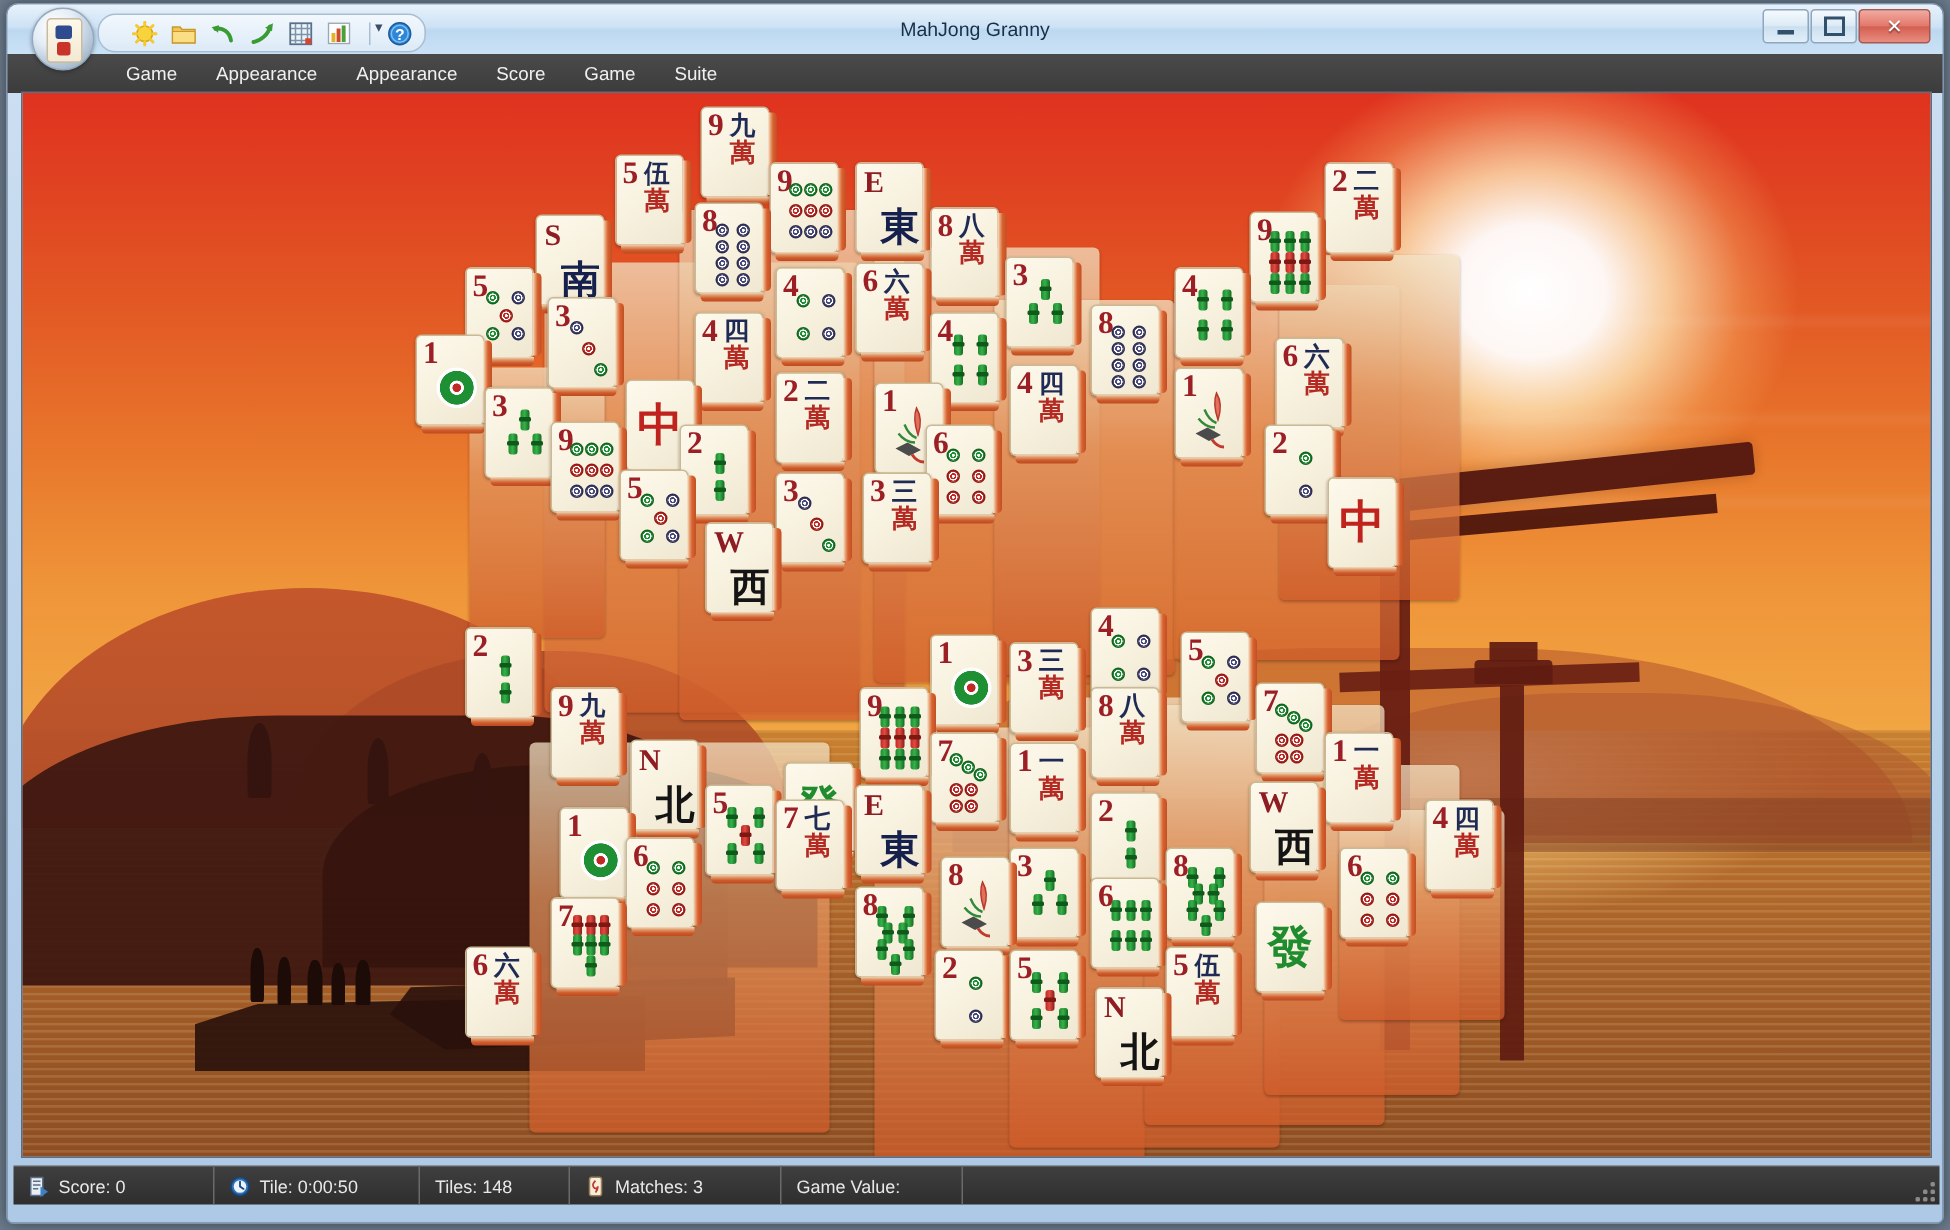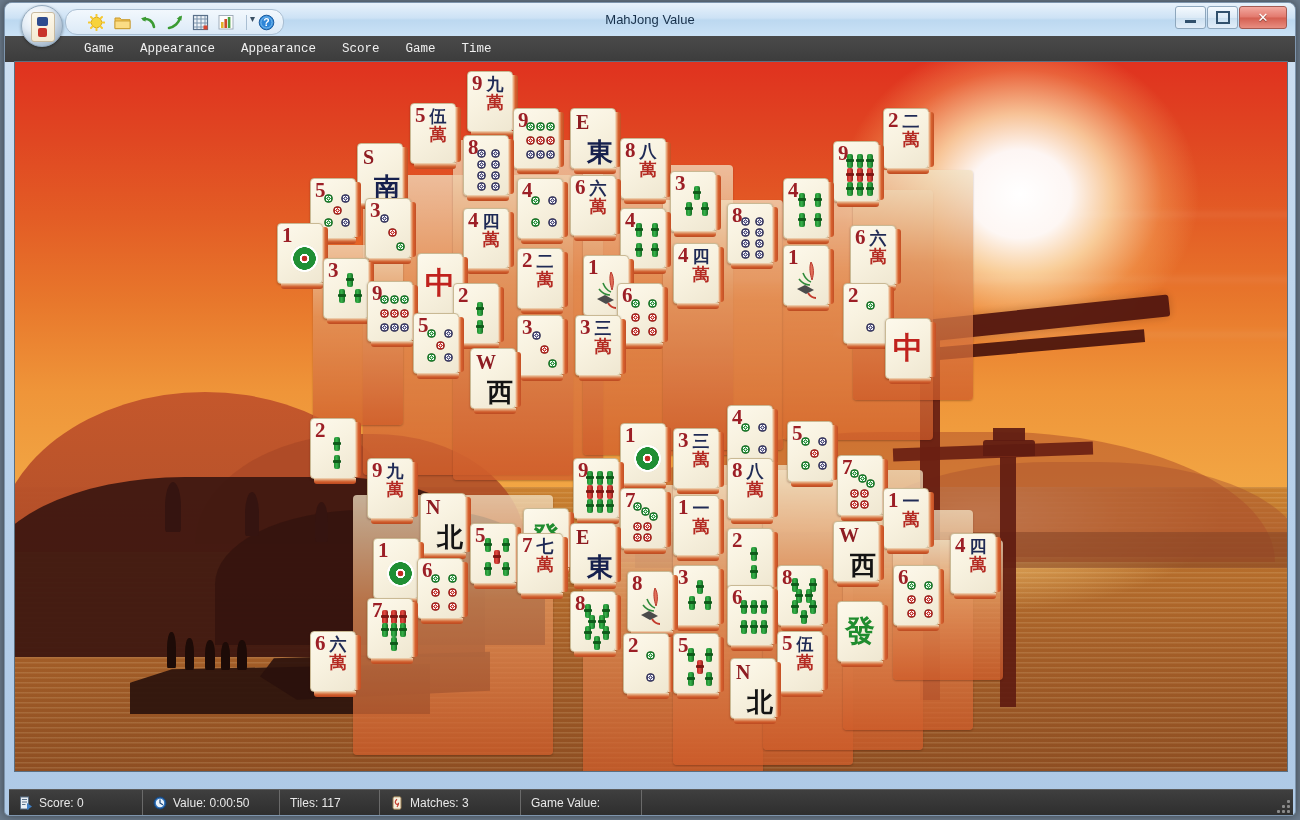--- a/index.html
+++ b/index.html
@@ -68,21 +68,21 @@
   .wbtn-min{width:11px;height:3px;background:#31506c;margin-top:7px;}
   .wbtn-max{width:10px;height:9px;border:2px solid #31506c;}
   .wbtn-x{color:#fff;font-size:13px;font-weight:bold;text-shadow:0 1px 1px rgba(0,0,0,.4);}
   
   .menubar{
     position:absolute;left:0;top:33px;width:100%;height:26px;
     background:linear-gradient(180deg,#4a4a4a 0%,#3c3c3c 100%);
     display:flex;align-items:center;padding-left:66px;box-sizing:border-box;
   }
   .menu-item{
-    color:#f0f0f0;font-size:12.5px;padding:4px 13px;cursor:default;font-family:Liberation Mono, monospace;
+    color:#f0f0f0;font-size:12.5px;padding:4px 13px;cursor:default;
   }
   
   .board{
     position:absolute;left:10px;top:59px;width:1272px;height:709px;
     overflow:hidden;background:#d8551f;
   }
   .sky{
     position:absolute;left:0;top:0;width:100%;height:62%;
     background:
       radial-gradient(ellipse 230px 200px at 79% 30%,rgba(255,255,255,1) 0%,rgba(255,255,255,.95) 22%,rgba(255,238,190,.75) 40%,rgba(255,200,120,.30) 62%,rgba(255,180,100,0) 78%),
@@ -239,21 +239,21 @@
   
   .flower{position:absolute;right:1px;bottom:2px;width:33px;height:44px;}
   
   .stack{
     position:absolute;border-radius:4px;
     background:linear-gradient(180deg,#f2e2c4 0%,#e2955f 40%,#cf5c2a 100%);
     box-shadow:0 1px 2px rgba(50,15,8,.4);
   }
   
   .statusbar{
-    position:absolute;left:4px;bottom:0;width:1284px;height:26px;
+    position:absolute;left:4px;bottom:12px;width:1284px;height:26px;
     background:linear-gradient(180deg,#3f3f3f 0%,#2e2e2e 100%);
     border-top:1px solid #5c5c5c;
     display:flex;align-items:stretch;box-sizing:border-box;
   }
   .sb-cell{
     display:flex;align-items:center;gap:6px;padding:0 10px;
     border-right:1px solid #6a6a6a;color:#e8e8e8;font-size:12px;white-space:nowrap;
   }
   .sb-icon{width:14px;height:14px;position:relative;flex:none;}
   .sb-grip{
@@ -264,21 +264,21 @@
     position:absolute;left:9px;top:58px;width:1274px;height:711px;
     border:1px solid #5a6f82;box-sizing:border-box;pointer-events:none;
   }
 </style>
 </head>
 <body>
 
 <div class="window">
 
   <div class="titlebar">
-    <div class="title-text">MahJong Value</div>
+    <div class="title-text">MahJong Granny</div>
 
     <div class="qat">
       <span class="qicon">
         <svg width="17" height="17" viewBox="0 0 17 17">
           <circle cx="8.5" cy="8.5" r="5.2" fill="#f7d33c" stroke="#d8a21b" stroke-width="1"></circle>
           <g stroke="#f5c930" stroke-width="2" stroke-linecap="round">
             <path d="M8.5 0.8v2.2M8.5 14v2.2M0.8 8.5h2.2M14 8.5h2.2M3 3l1.6 1.6M12.4 12.4L14 14M14 3l-1.6 1.6M4.6 12.4L3 14"></path>
           </g>
         </svg>
       </span>
@@ -344,21 +344,21 @@
         </div>
     </div>
   </div>
 
   <div class="menubar">
     <div class="menu-item">Game</div>
     <div class="menu-item">Appearance</div>
     <div class="menu-item">Appearance</div>
     <div class="menu-item">Score</div>
     <div class="menu-item">Game</div>
-    <div class="menu-item">Time</div>
+    <div class="menu-item">Suite</div>
   </div>
 
   <div class="board">
 
     <div class="sky"></div>
     <div class="sky-streak" style="left:600px;top:150px;width:700px;"></div>
     <div class="sky-streak" style="left:700px;top:215px;width:600px;"></div>
     <div class="sky-streak" style="left:820px;top:270px;width:460px;"></div>
     <div class="water">
       <div class="water-shimmer"></div>
@@ -988,24 +988,24 @@
       <span>Score: 0</span>
     </div>
     <div class="sb-cell" style="width:116px;">
       <span class="sb-icon">
         <svg width="14" height="14" viewBox="0 0 14 14">
           <circle cx="7" cy="7" r="6" fill="#2f6fb5" stroke="#16457c" stroke-width="1"></circle>
           <circle cx="7" cy="7" r="4.2" fill="#eaf2fa"></circle>
           <path d="M7 3.8V7l2.4 1.6" stroke="#16457c" stroke-width="1.2" fill="none" stroke-linecap="round"></path>
         </svg>
       </span>
-      <span>Value: 0:00:50</span>
+      <span>Tile: 0:00:50</span>
     </div>
     <div class="sb-cell" style="width:79px;">
-      <span>Tiles: 117</span>
+      <span>Tiles: 148</span>
     </div>
     <div class="sb-cell" style="width:120px;">
       <span class="sb-icon">
         <svg width="14" height="14" viewBox="0 0 14 14">
           <rect x="3" y="0.8" width="8" height="12.4" rx="1.5" fill="#f6efdd" stroke="#9c7f52" stroke-width="1"></rect>
           <path d="M7 3.2c-1.6 1.4-2.4 3-1 4.6 1 1.1 2.6.4 2.6-1 0 1.8-.8 3.2-1.6 4.2" fill="none" stroke="#c23a2c" stroke-width="1.2"></path>
         </svg>
       </span>
       <span>Matches: 3</span>
     </div>

